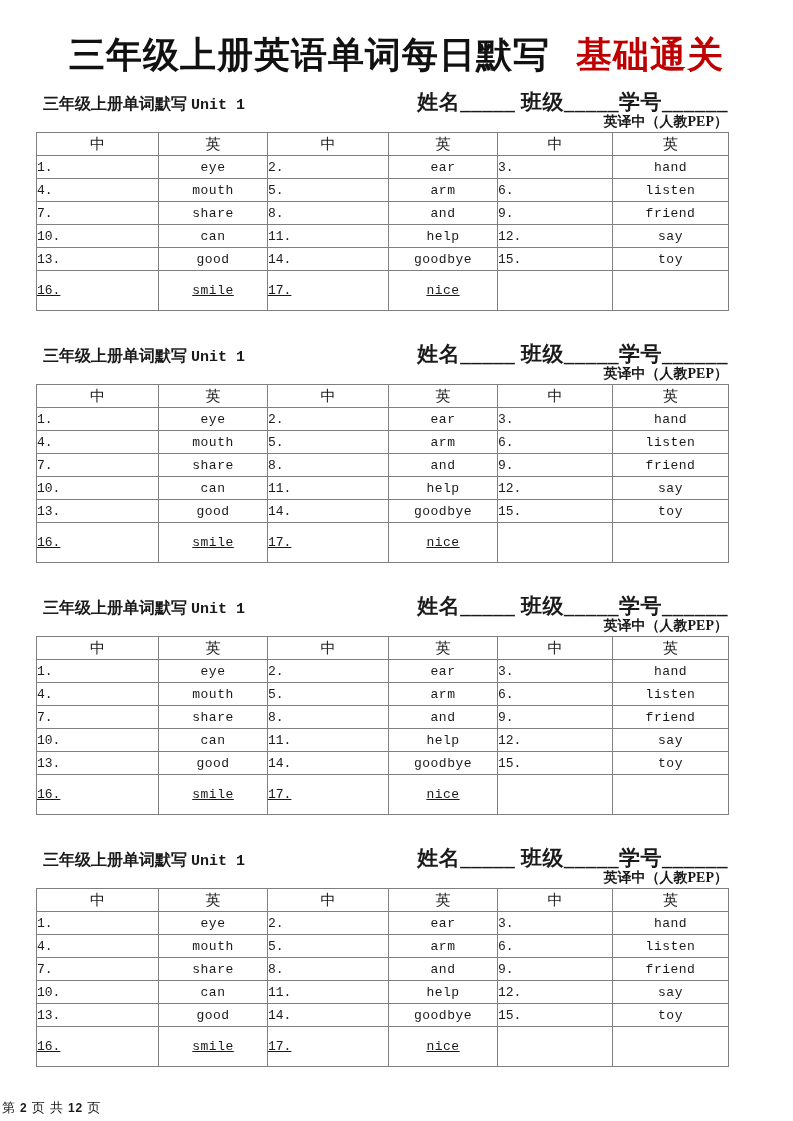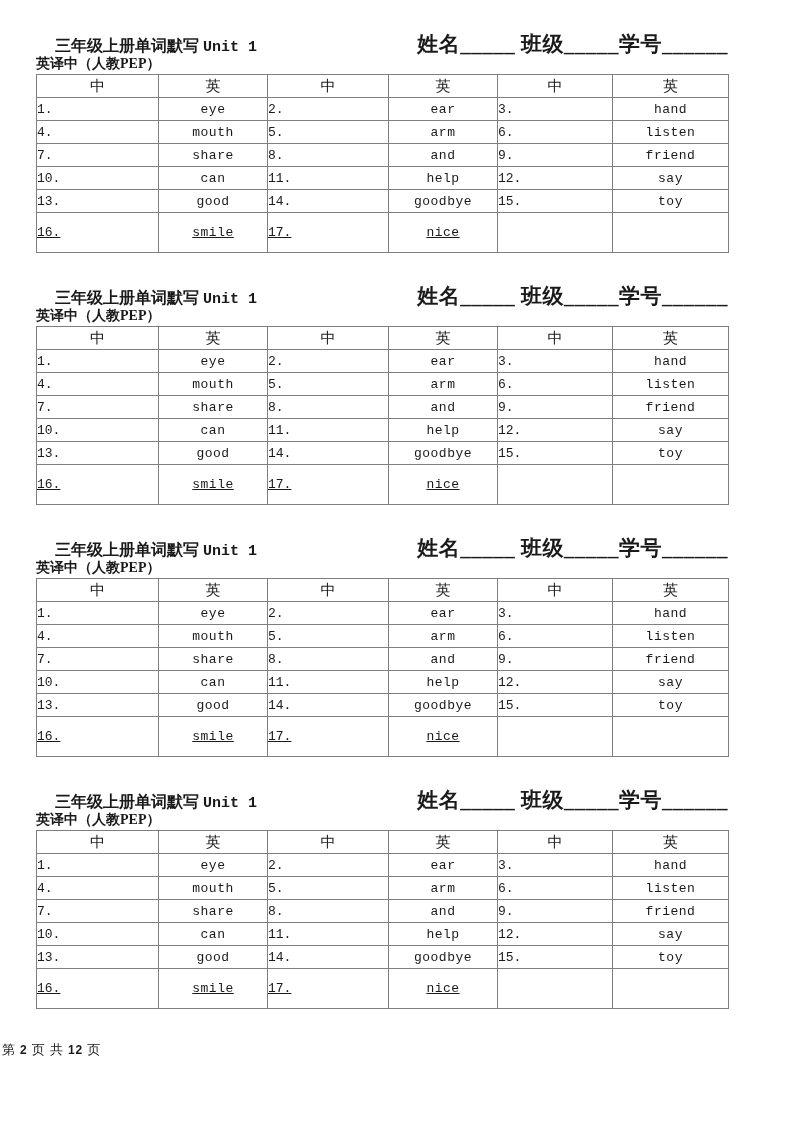--- a/index.html
+++ b/index.html
@@ -43,41 +43,42 @@
   
   .unit-section { margin-bottom: 32px; }
   .sec-head {
     display: flex;
     justify-content: space-between;
     align-items: baseline;
     line-height: 22px;
     height: 22px;
   }
   .sec-title {
-    margin-left: 19px;
+    margin-left: 7px;
     font-weight: bold;
     font-size: 16px;
     white-space: nowrap;
   }
   .sec-title .unit-en {
     font-family: "Liberation Mono", "DejaVu Sans Mono", monospace;
     font-weight: bold;
     font-size: 15px;
   }
   .sec-fill {
     font-weight: bold;
     font-size: 21px;
     white-space: nowrap;
     letter-spacing: 0.5px;
   }
   .sec-sub {
     font-weight: bold;
     font-size: 14px;
     line-height: 18px;
     height: 18px;
+    text-align: right;
   }
   
   .word-table {
     border-collapse: collapse;
     table-layout: fixed;
     width: 692px;
     margin-top: 1px;
   }
   .word-table th, .word-table td {
     border: 1px solid #7f7f7f;
@@ -123,20 +124,23 @@
     font-weight: bold;
     font-family: "Liberation Sans", sans-serif;
     font-size: 12px;
   }
 </style>
 </head>
 <body>
 
 <div class="page">
 
+  <div class="doc-title">
+    <span class="title-main">三年级上册英语单词每日默写</span><span class="title-badge">基础通关</span>
+  </div>
 
   <div class="content">
 
     <section class="unit-section">
       <div class="sec-head">
         <span class="sec-title"><span>三年级上册单词默写</span> <span class="unit-en">Unit 1</span></span>
         <span class="sec-fill">姓名_____ 班级_____学号______</span>
       </div>
       <div class="sec-sub">英译中（人教PEP）</div>
       <table class="word-table">

